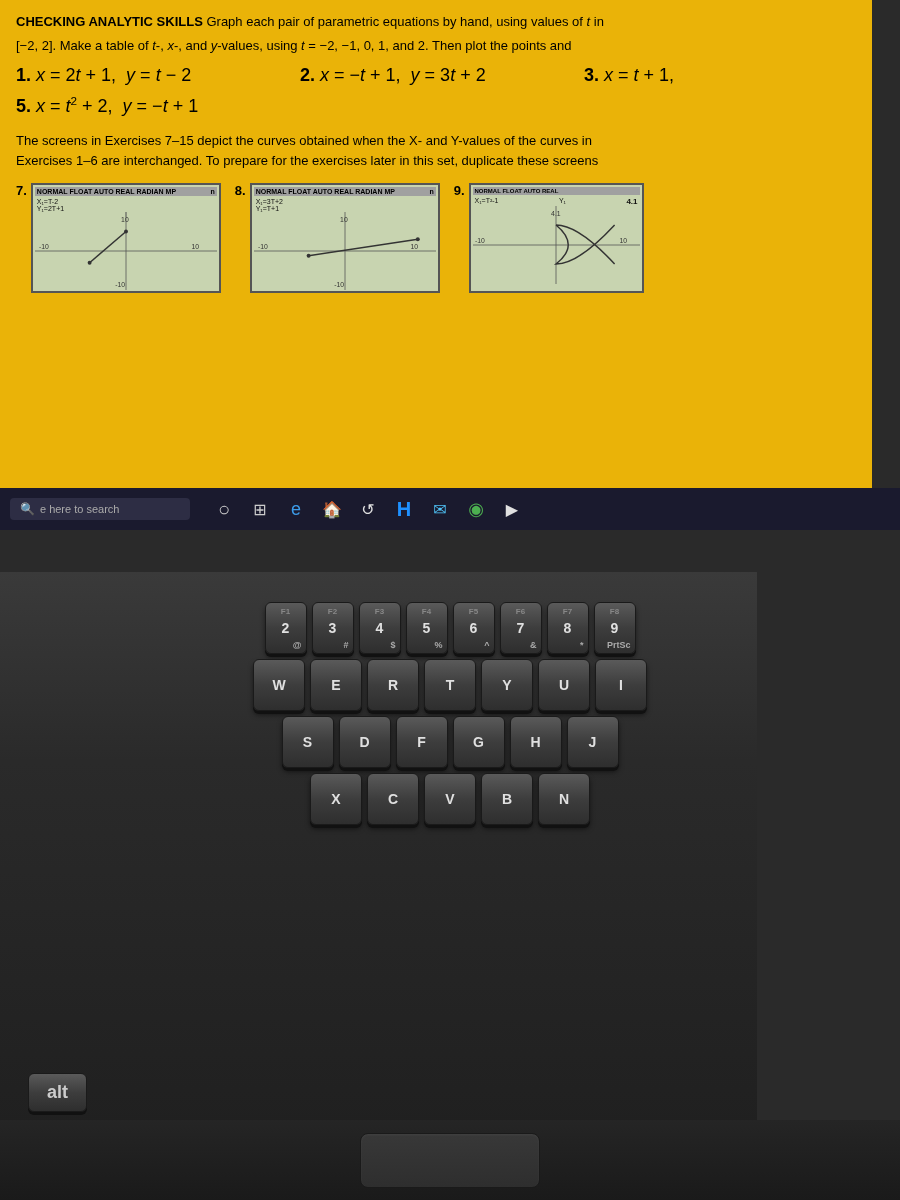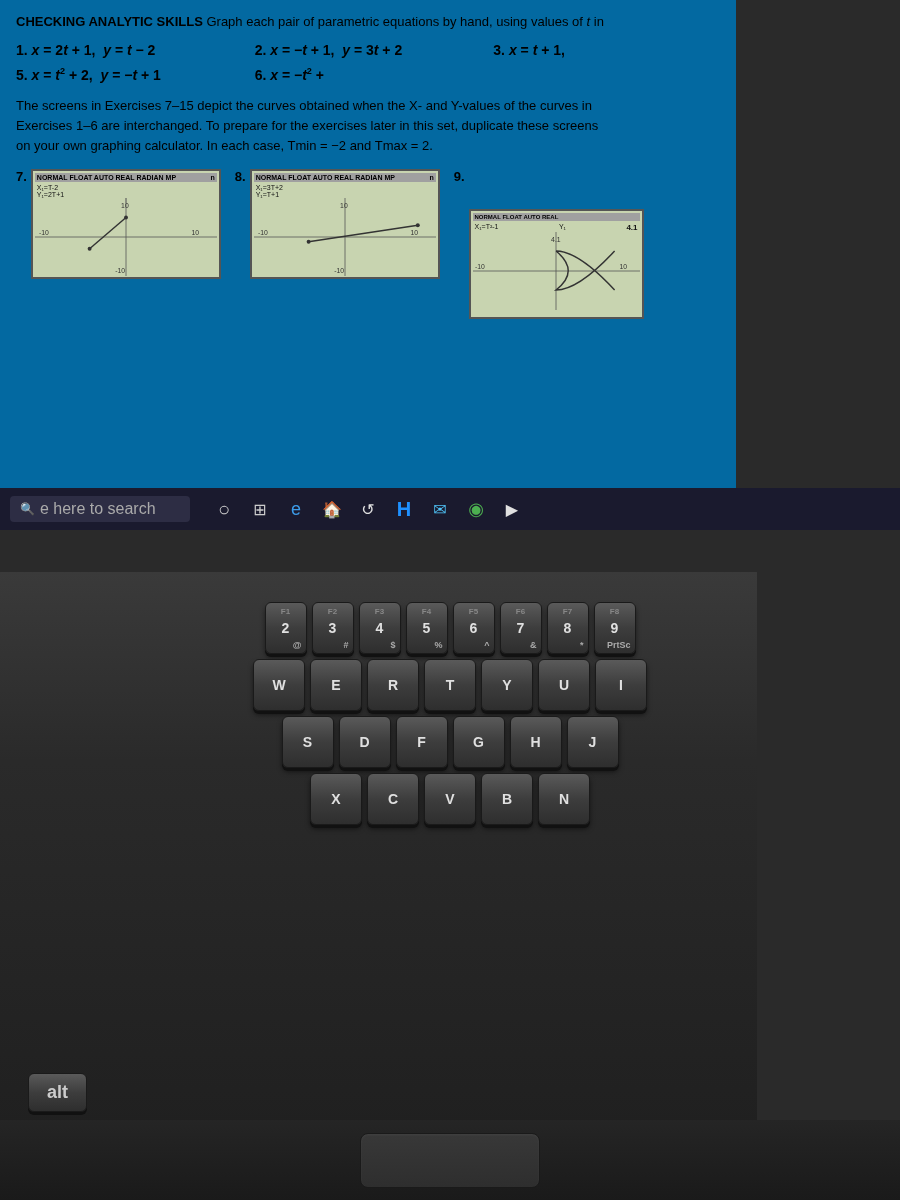--- a/index.html
+++ b/index.html
@@ -10,23 +10,23 @@
       font-family: Arial, sans-serif;
       overflow: hidden;
       position: relative;
     }
 
     
     #screen {
       position: absolute;
       top: 0;
       left: 0;
-      width: 736px;
+      width: 872px;
       height: 530px;
-      background: #0369a1;
+      background: #eab308;
       padding: 12px 16px;
     }
 
     .section-title {
       font-weight: bold;
       font-size: 13px;
       color: #000;
       display: inline;
     }
 
@@ -42,23 +42,22 @@
     }
 
     .problems-grid {
       display: grid;
       grid-template-columns: 1fr 1fr 1fr;
       gap: 8px 12px;
       margin-bottom: 14px;
     }
 
     .problem-item {
-      font-size: 14px;
+      font-size: 18px;
       color: #000;
-      font-weight: bold;
     }
 
     .middle-text {
       font-size: 13px;
       color: #000;
       line-height: 1.55;
       margin-bottom: 12px;
     }
 
     .calc-screens-row {
@@ -263,44 +262,41 @@
   </style>
 </head>
 <body>
 
 <div id="screen">
   <div class="header-text">
     <p>
       <span class="section-title">CHECKING ANALYTIC SKILLS</span>
       <span> Graph each pair of parametric equations by hand, using values of <em>t</em> in</span>
     </p>
+    <p>[−2, 2]. Make a table of <em>t</em>-, <em>x</em>-, and <em>y</em>-values, using <em>t</em> = −2, −1, 0, 1, and 2. Then plot the points and</p>
   </div>
 
   <div class="problems-grid">
     <div class="problem-item">
       <strong>1.</strong> <em>x</em> = 2<em>t</em> + 1,&nbsp; <em>y</em> = <em>t</em> − 2
     </div>
     <div class="problem-item">
       <strong>2.</strong> <em>x</em> = −<em>t</em> + 1,&nbsp; <em>y</em> = 3<em>t</em> + 2
     </div>
     <div class="problem-item">
       <strong>3.</strong> <em>x</em> = <em>t</em> + 1,
     </div>
     <div class="problem-item">
       <strong>5.</strong> <em>x</em> = <em>t</em><sup>2</sup> + 2,&nbsp; <em>y</em> = −<em>t</em> + 1
     </div>
-    <div class="problem-item">
-      <strong>6.</strong> <em>x</em> = −<em>t</em><sup>2</sup> +
-    </div>
   </div>
 
   <div class="middle-text">
     <p>The screens in Exercises 7–15 depict the curves obtained when the X- and Y-values of the curves in</p>
     <p>Exercises 1–6 are interchanged. To prepare for the exercises later in this set, duplicate these screens</p>
-    <p>on your own graphing calculator. In each case, Tmin = −2 and Tmax = 2.</p>
   </div>
 
   <div class="calc-screens-row">
 
     <div style="display:flex; align-items:flex-start; gap:4px;">
       <span class="problem-number">7.</span>
       <div class="calc-screen">
         <div class="calc-screen-header">
           <span>NORMAL FLOAT AUTO REAL RADIAN MP</span>
           <span>n</span>
@@ -356,21 +352,21 @@
             <line x1="55.8" y1="43.7" x2="167.4" y2="27.3" stroke="#333" stroke-width="1.5"></line>
             <circle cx="55.8" cy="43.7" r="2" fill="#333"></circle>
             <circle cx="167.4" cy="27.3" r="2" fill="#333"></circle>
           </svg>
         </div>
       </div>
     </div>
 
     <div style="display:flex; align-items:flex-start; gap:4px;">
       <span class="problem-number">9.</span>
-      <div class="calc-screen" style="width:175px;margin-top:40px;">
+      <div class="calc-screen" style="width:175px;">
         <div class="calc-screen-header" style="font-size:6px;">
           <span>NORMAL FLOAT AUTO REAL</span>
         </div>
         <div style="font-size:7px; color:#111; padding:0 2px; display:flex; justify-content:space-between;">
           <span>X₁=T²-1</span>
           <span>Y₁</span>
           <span style="font-size:8px; font-weight:bold;">4.1</span>
         </div>
         <div class="calc-graph-area">
           <svg viewBox="0 0 171 78" preserveAspectRatio="none">
@@ -385,21 +381,21 @@
           </svg>
         </div>
       </div>
     </div>
   </div>
 </div>
 
 <div id="taskbar" style="top:488px;">
   <div class="taskbar-search">
     <span style="margin-right:5px; font-size:12px;">🔍</span>
-    <span style="font-size:16px; color:#aaa;">e here to search</span>
+    <span style="font-size:11px; color:#aaa;">e here to search</span>
   </div>
   <div class="taskbar-icons">
     <div class="taskbar-icon" style="font-size:20px; color:#ccc;">○</div>
     <div class="taskbar-icon" style="font-size:16px; color:#ccc;">⊞</div>
     <div class="taskbar-icon edge" style="font-size:18px;">e</div>
     <div class="taskbar-icon" style="font-size:16px; color:#e86020;">🏠</div>
     <div class="taskbar-icon" style="font-size:16px; color:#e0e0e0;">↺</div>
     <div class="taskbar-icon blue-h" style="font-size:20px; font-weight:bold;">H</div>
     <div class="taskbar-icon mail" style="font-size:16px;">✉</div>
     <div class="taskbar-icon" style="font-size:18px; color:#4caf50;">◉</div>

